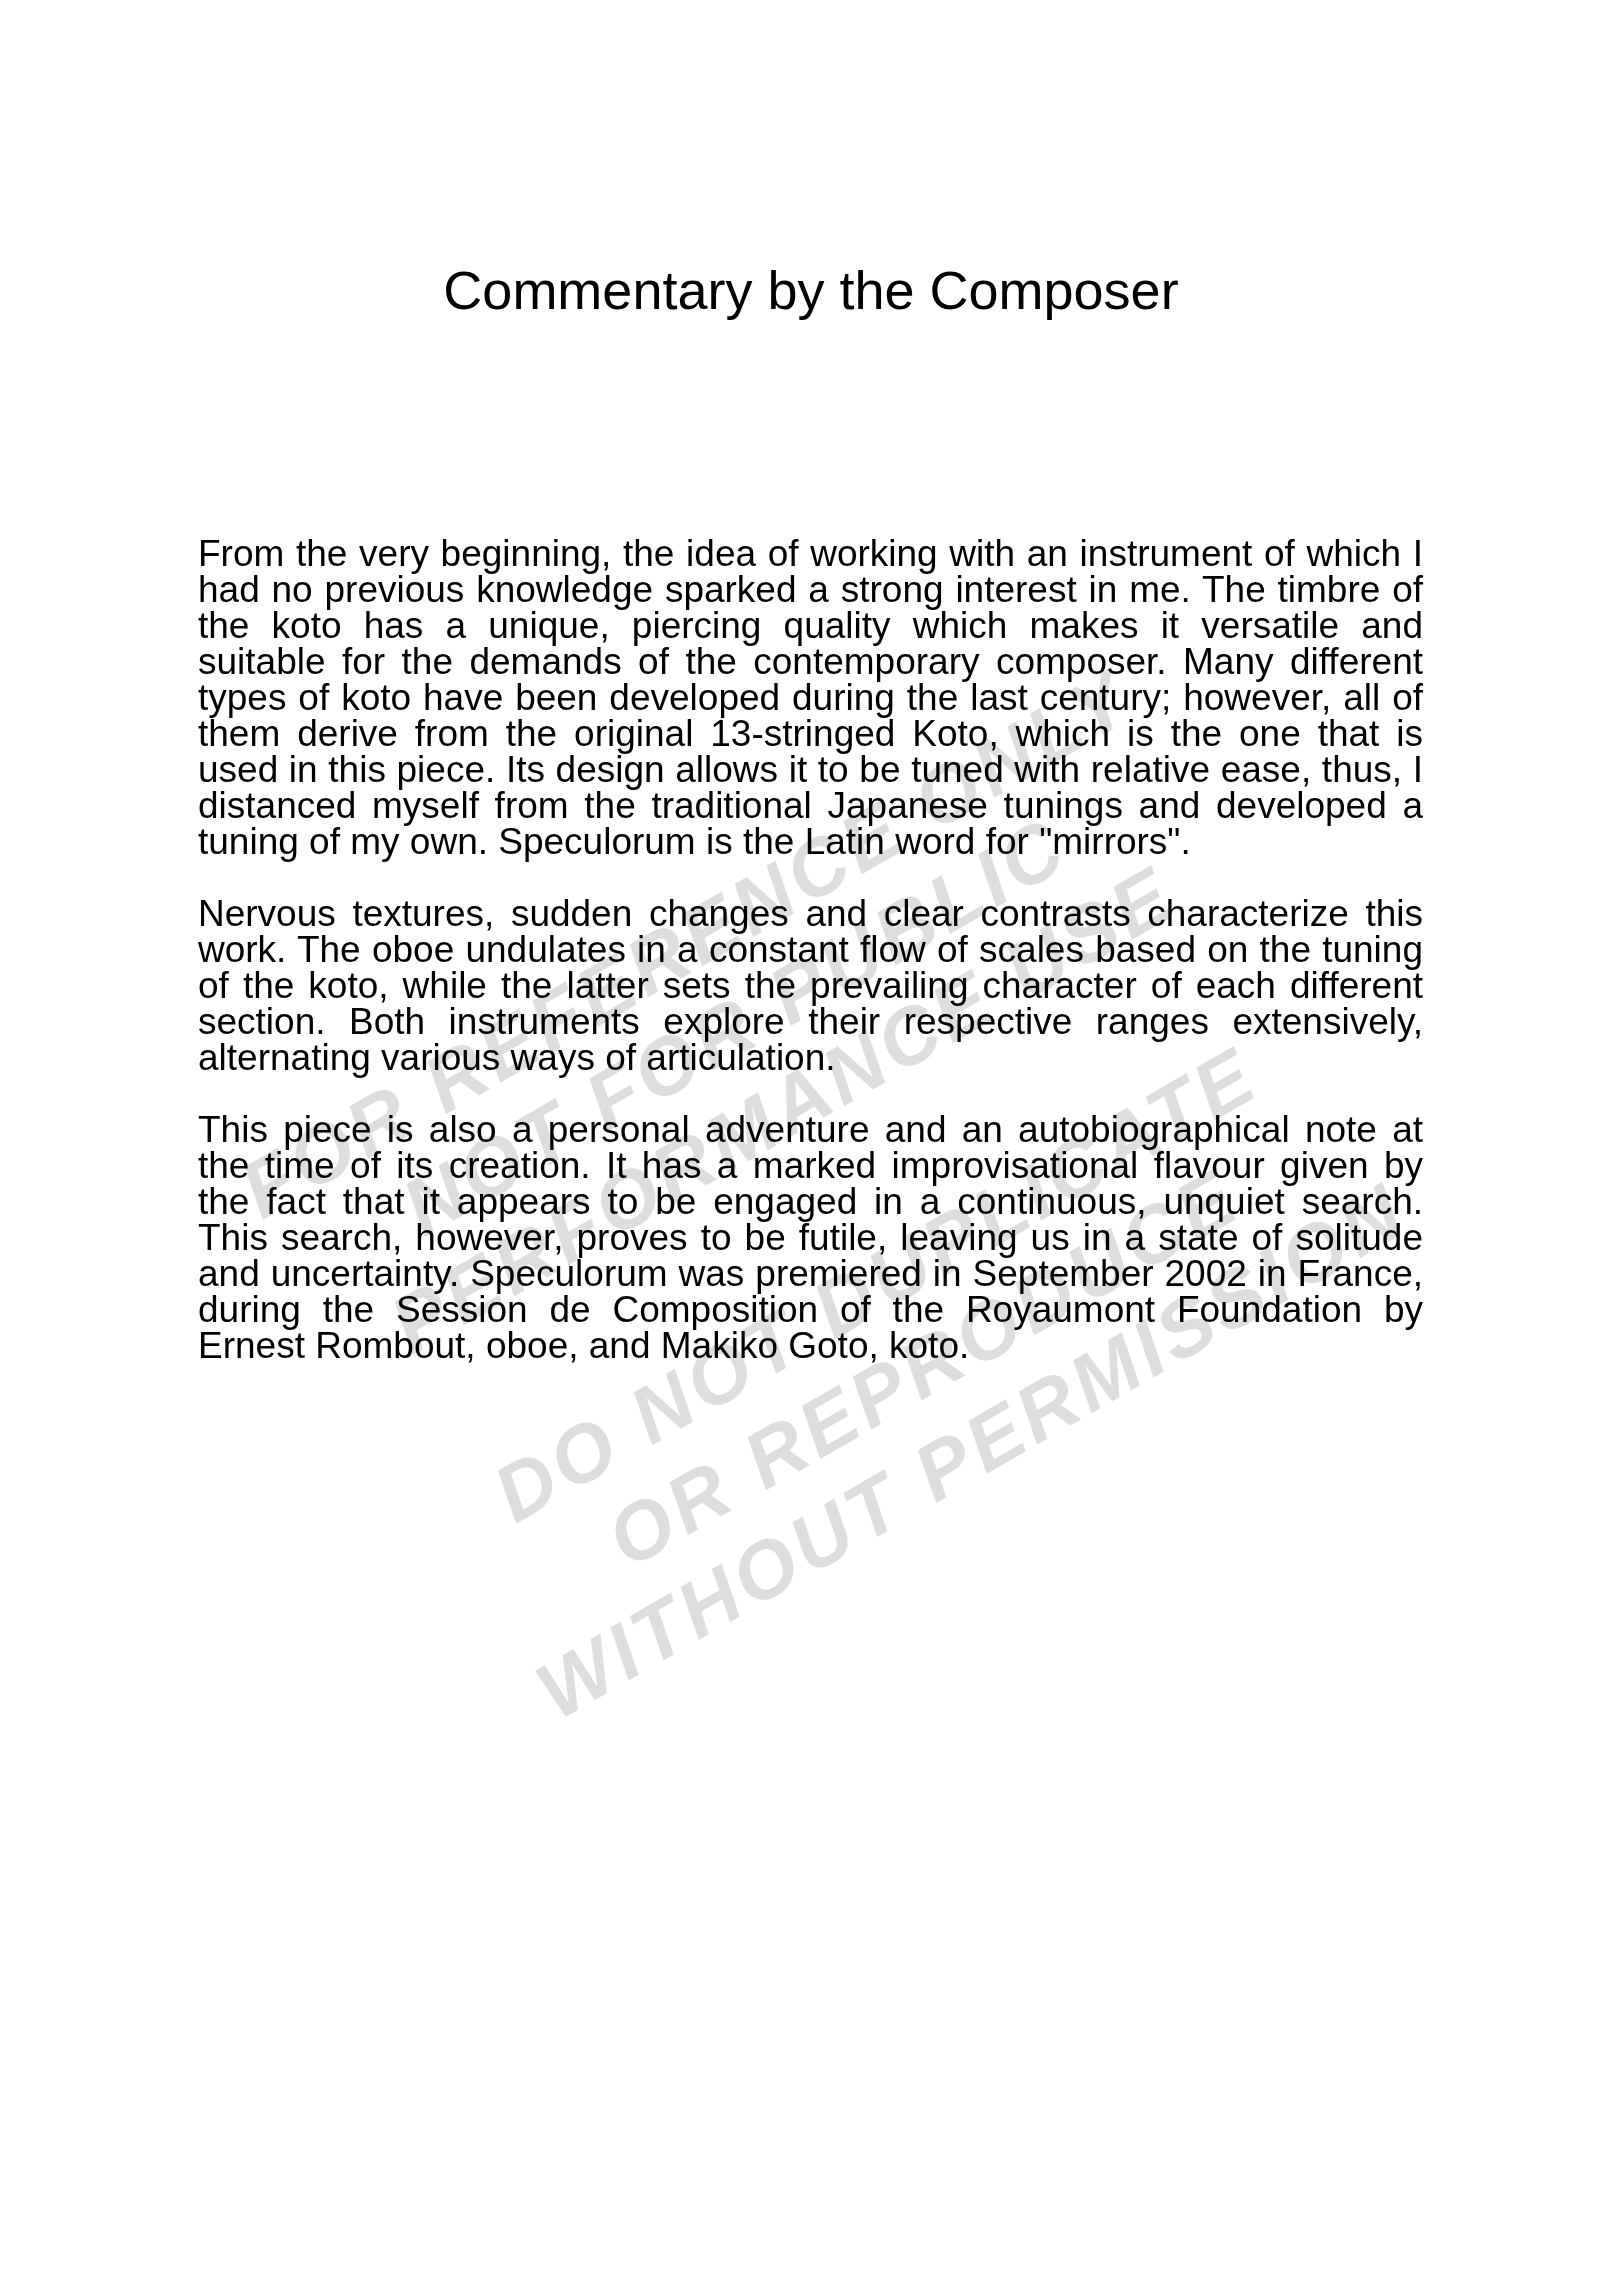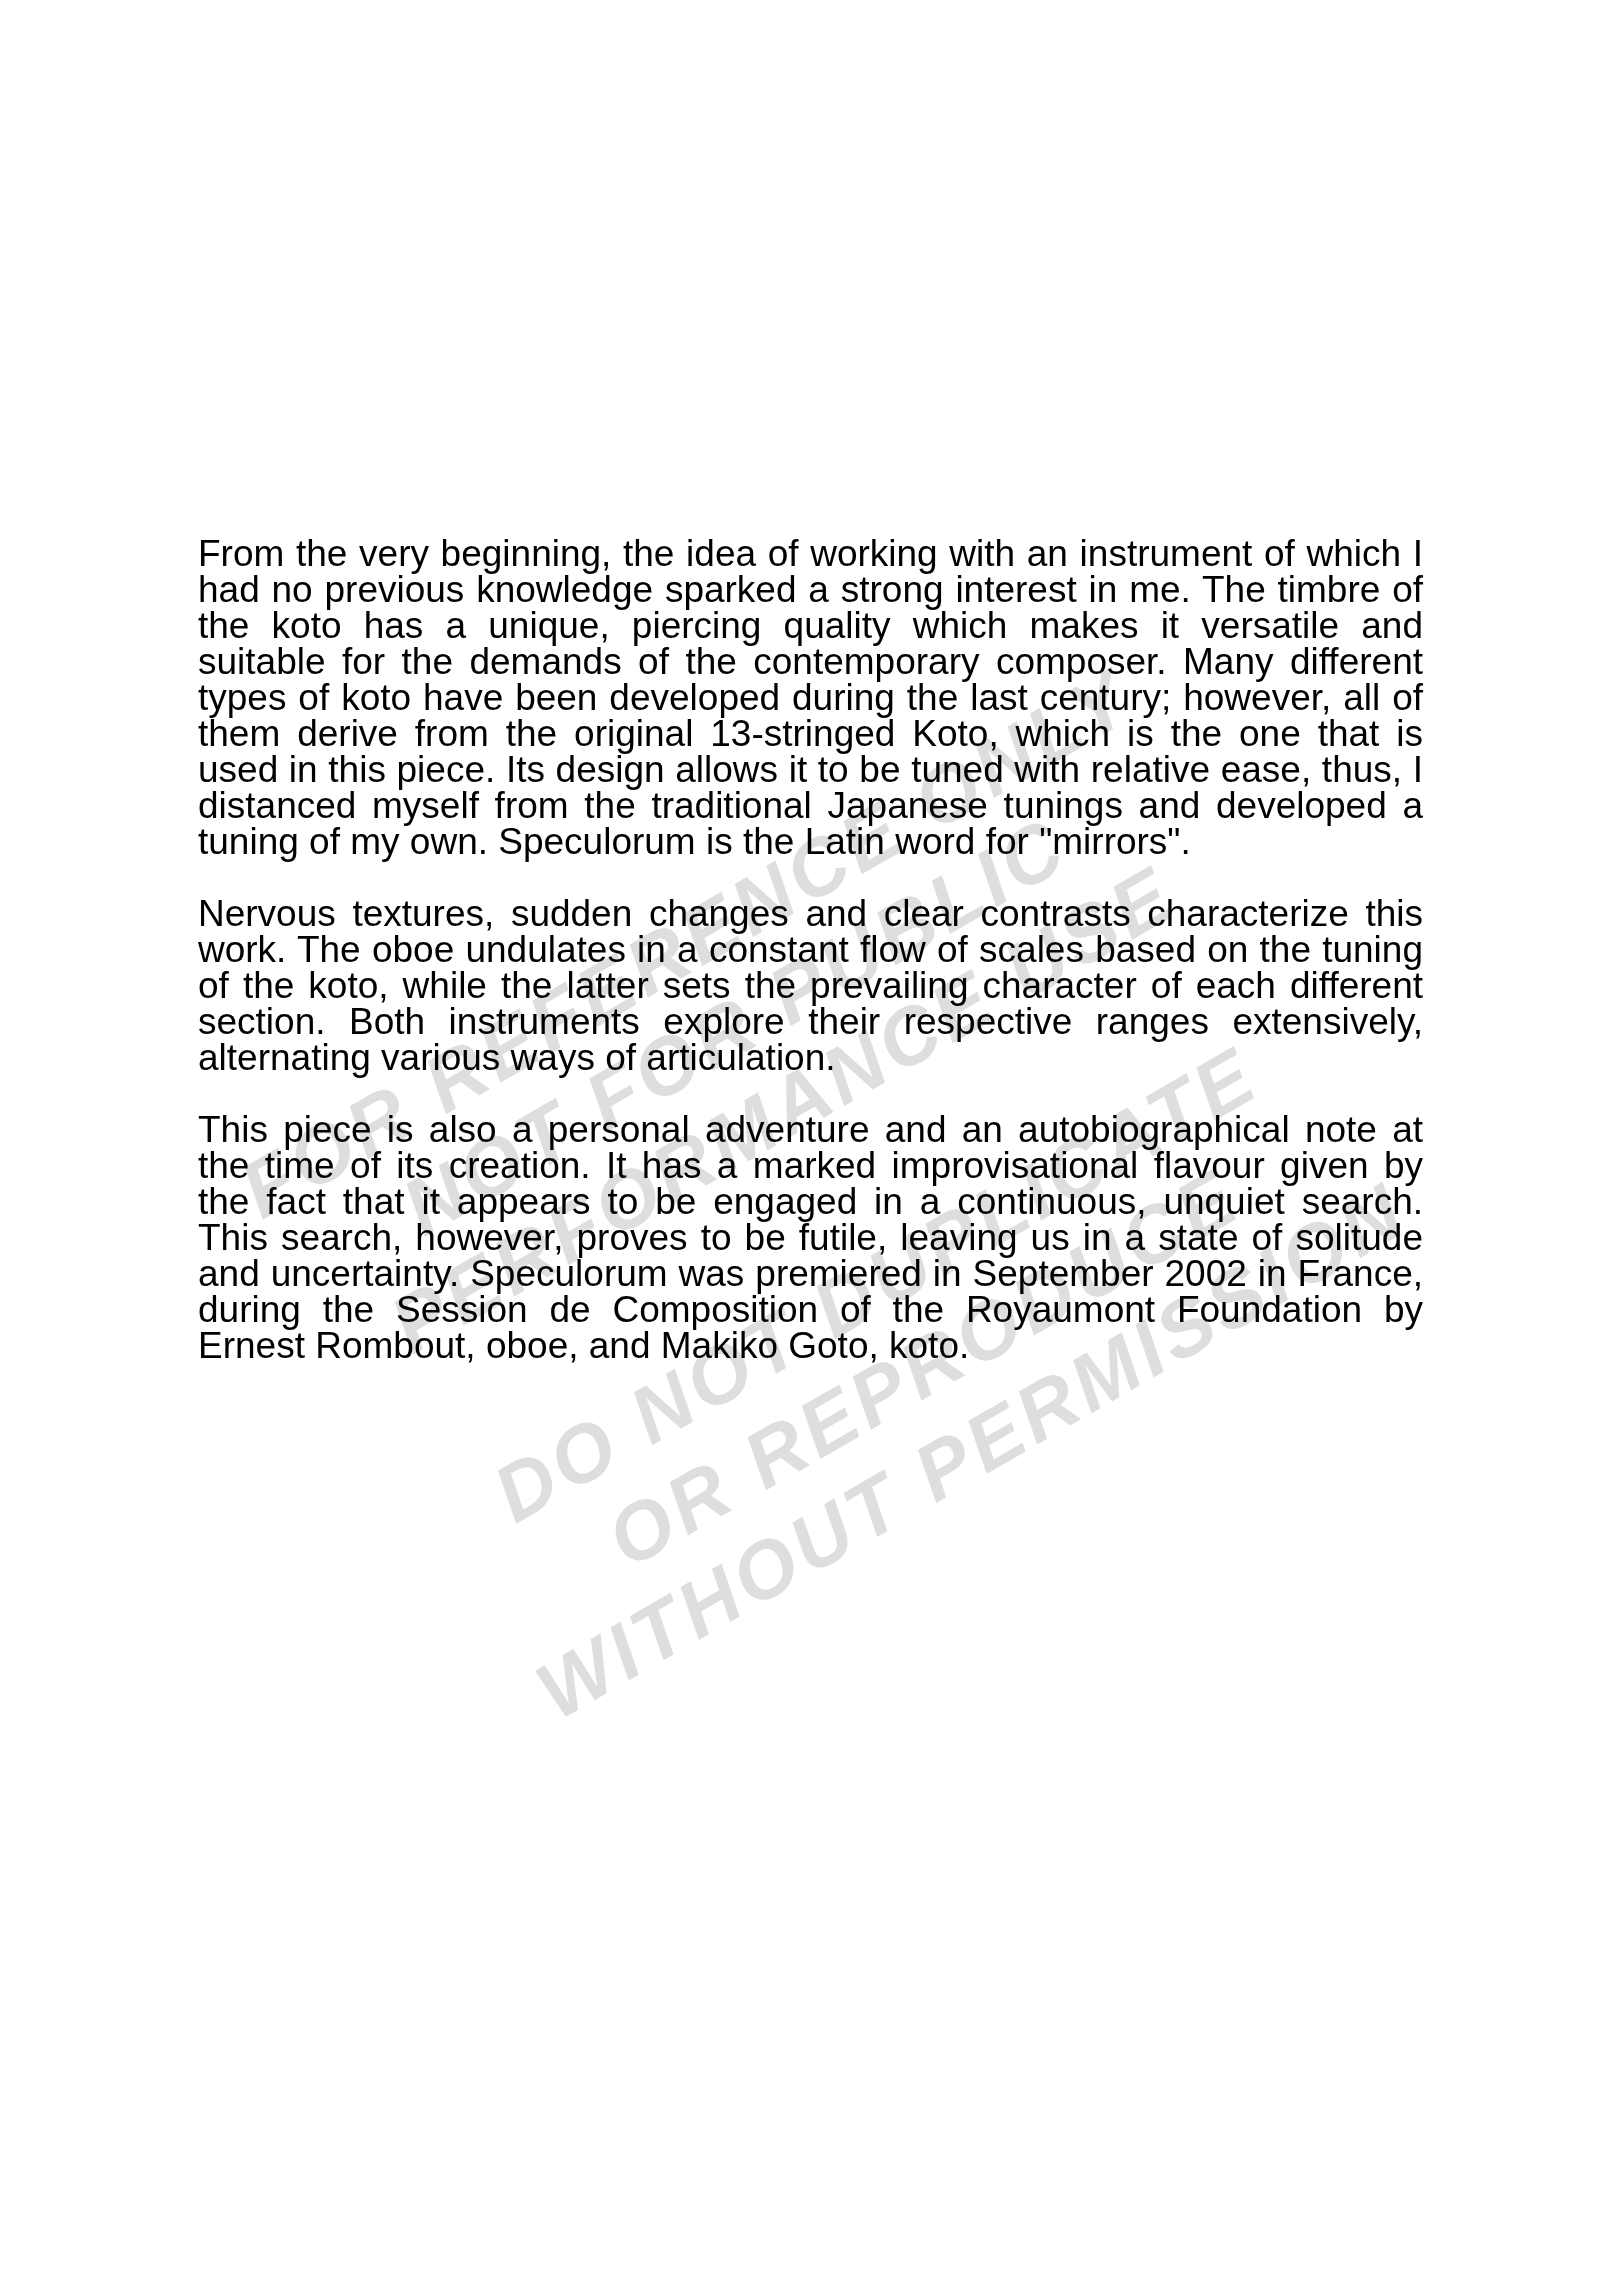--- a/index.html
+++ b/index.html
@@ -78,20 +78,21 @@
     <div>NOT FOR PUBLIC</div>
     <div>PERFORMANCE USE</div>
   </div>
 
   <div class="watermark watermark-b">
     <div>DO NOT DUPLICATE</div>
     <div>OR REPRODUCE</div>
     <div>WITHOUT PERMISSION</div>
   </div>
 
+  <div class="doc-title">Commentary by the Composer</div>
 
   <div class="doc-body">
     <p>From the very beginning, the idea of working with an instrument of which I had no previous knowledge sparked a strong interest in me. The timbre of the koto has a unique, piercing quality which makes it versatile and suitable for the demands of the contemporary composer. Many different types of koto have been developed during the last century; however, all of them derive from the original 13-stringed Koto, which is the one that is used in this piece.  Its design allows it to be tuned with relative ease, thus, I distanced myself from the traditional Japanese tunings and developed a tuning of my own. Speculorum is the Latin word for "mirrors".</p>
     <p>Nervous textures, sudden changes and clear contrasts characterize this work. The oboe undulates in a constant flow of scales based on the tuning of the koto, while the latter sets the prevailing character of each different section. Both instruments explore their respective ranges extensively, alternating various ways of articulation.</p>
     <p>This piece is also a personal adventure and an autobiographical note at the time of its creation. It has a marked improvisational flavour given by the fact that it appears to be engaged in a continuous, unquiet search. This search, however, proves to be futile, leaving us in a state of solitude and uncertainty. Speculorum was premiered in September 2002 in France, during the Session de Composition of the Royaumont Foundation by Ernest Rombout, oboe, and Makiko Goto, koto.</p>
   </div>
 
 </div>
 
 

